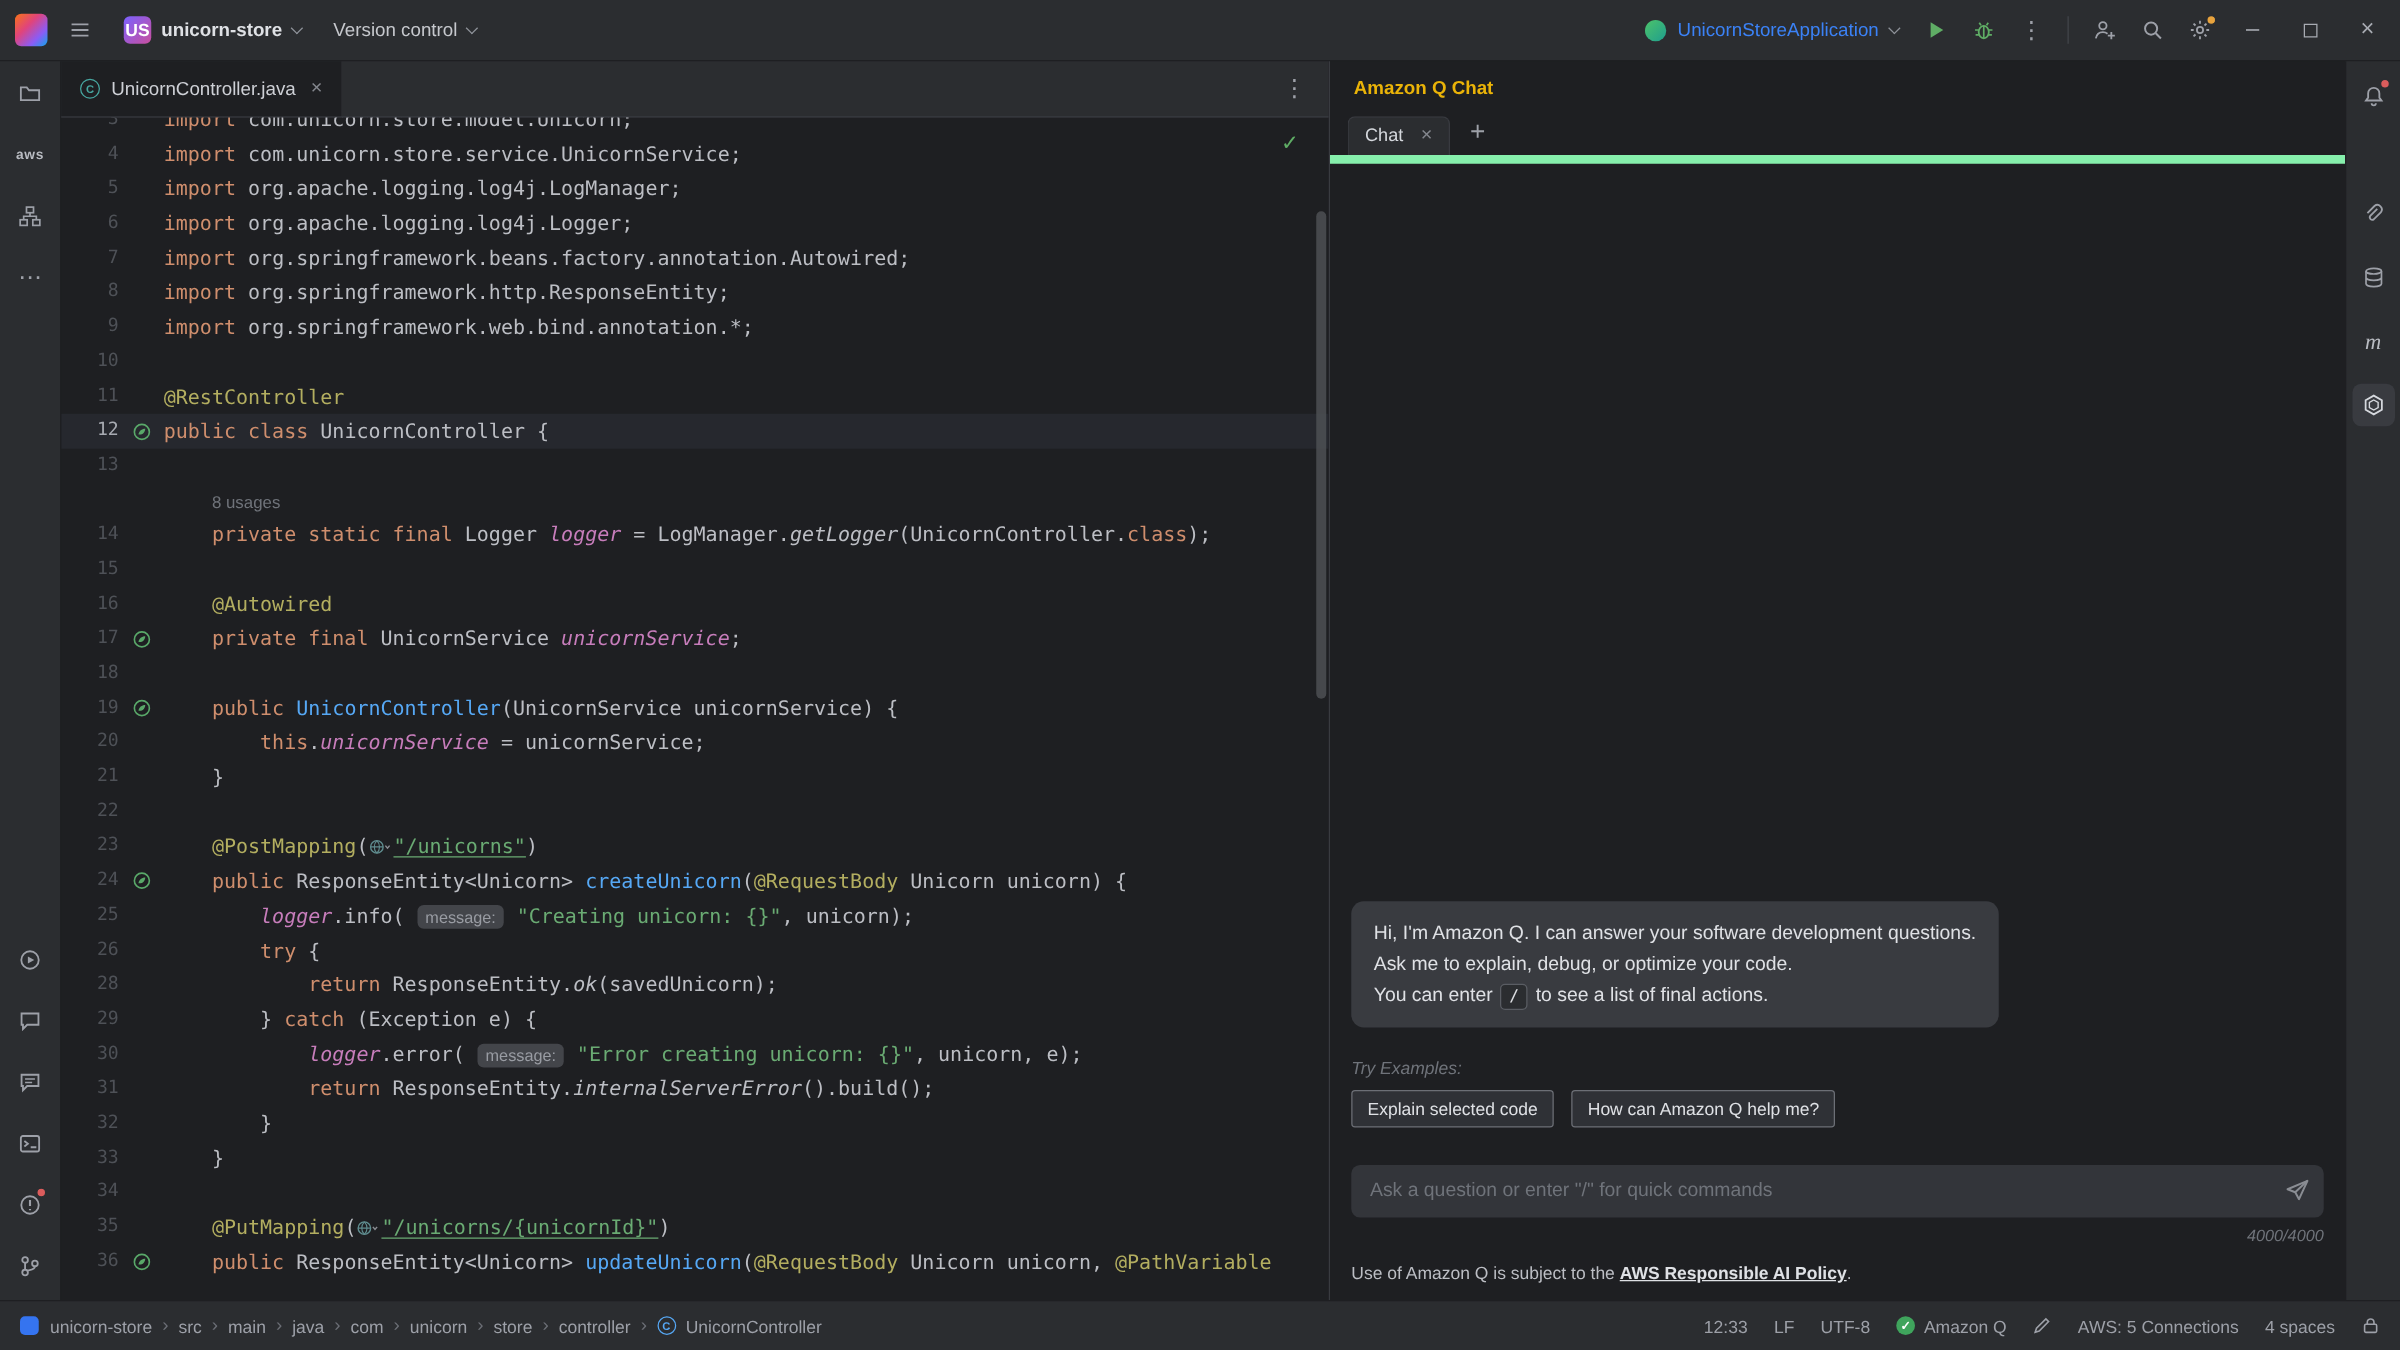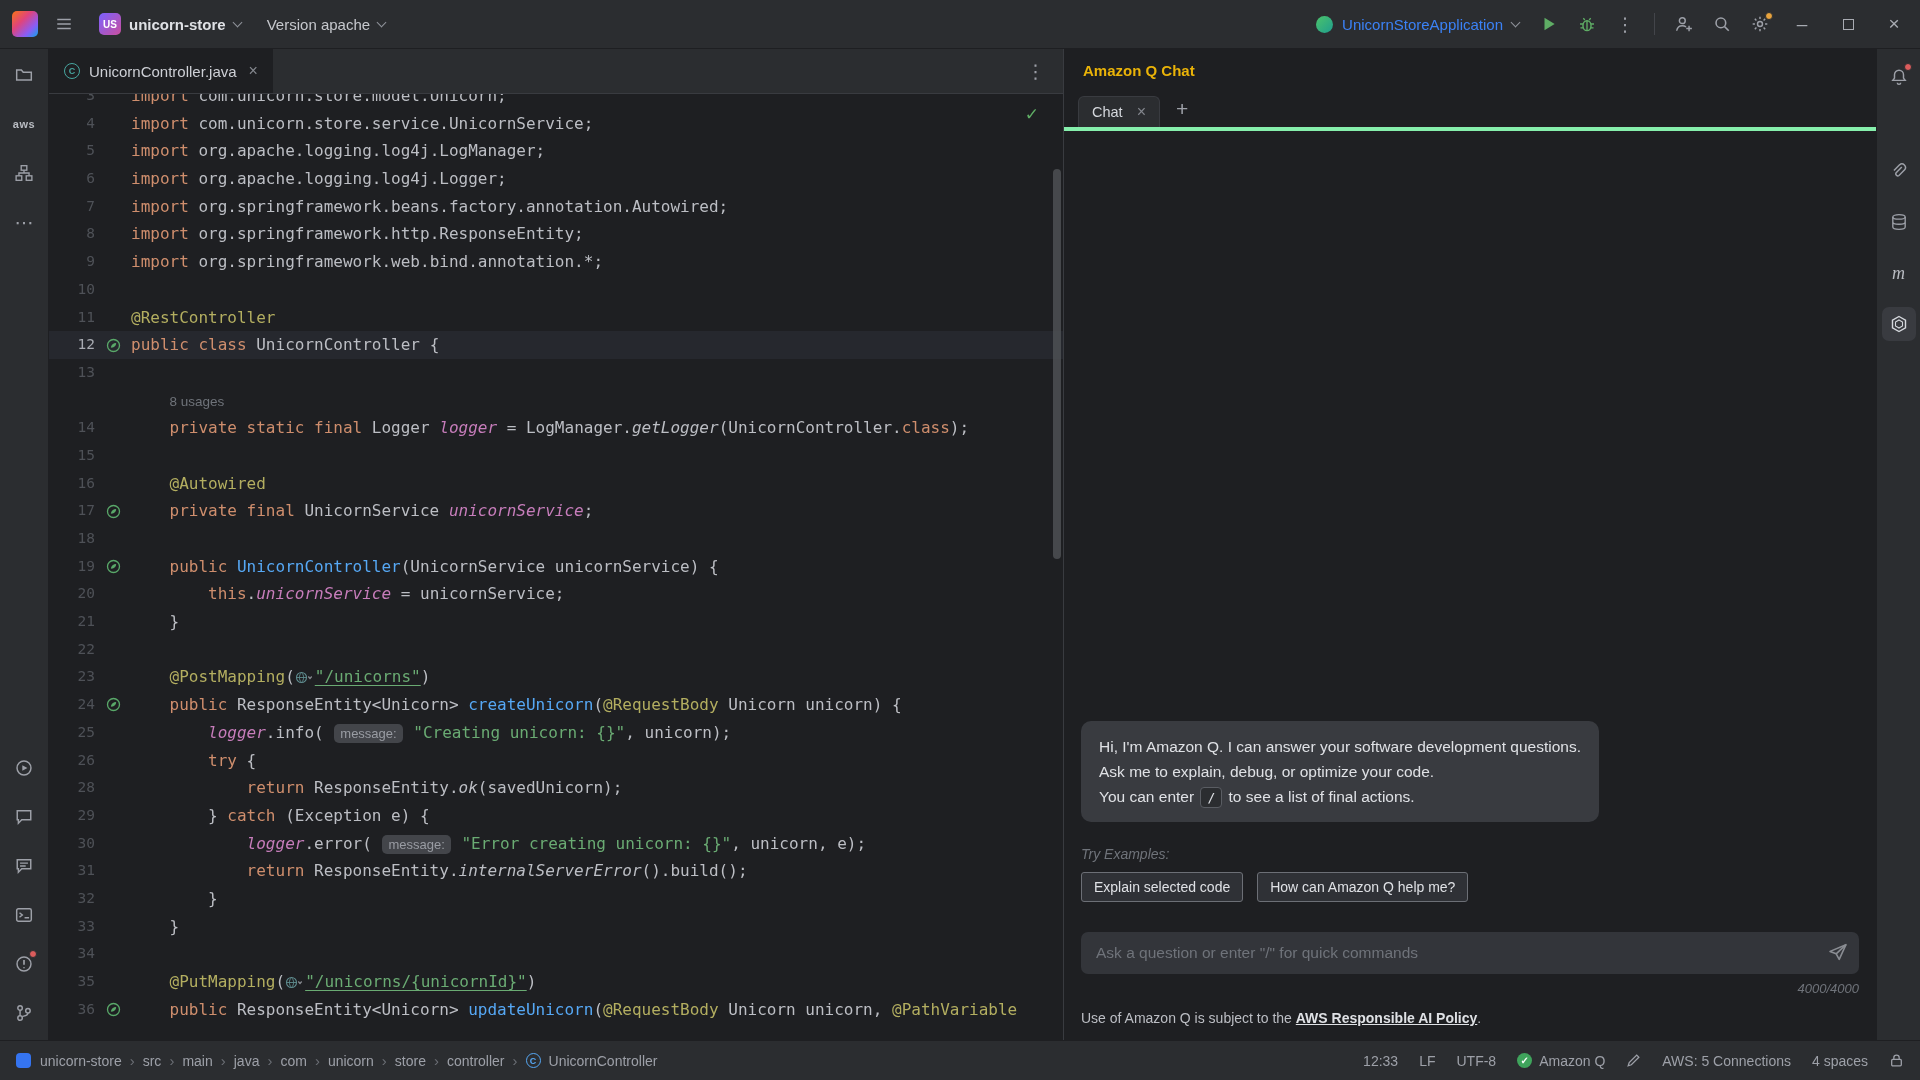--- a/index.html
+++ b/index.html
@@ -11,21 +11,21 @@
   .topbar { height:49px; flex:none; background:#2b2d30; border-bottom:1px solid #1e1f22;
             display:flex; align-items:center; padding:0 4px 0 12px; }
   .tb-left { display:flex; align-items:center; gap:8px; }
   .logo { width:26px; height:26px; border-radius:5px;
           background:linear-gradient(135deg,#f97316 0%,#e0447c 38%,#8b5cf6 72%,#0ea5e9 100%); }
   .iconbtn { width:36px; height:32px; display:flex; align-items:center; justify-content:center;
              color:#9da0a8; background:none; border:none; border-radius:6px; position:relative; padding:0; }
   .glyph { font-size:19px; line-height:1; }
   .widget { display:flex; align-items:center; gap:8px; padding:0 9px; height:32px; border-radius:6px; color:#dfe1e5; }
   .proj-badge { width:22px; height:22px; border-radius:5px; background:linear-gradient(135deg,#7b61ff,#c94f9e);
-                color:#fff; font-size:10px; font-weight:700; display:flex; align-items:center; justify-content:center; }
+                color:#fff; font-size:14px; font-weight:700; display:flex; align-items:center; justify-content:center; }
   .widget .name { font-size:15px; font-weight:600; }
   .vcs .name { font-weight:400; color:#c6c8cd; }
   .chev { width:7px; height:7px; border-right:1.6px solid #8f939a; border-bottom:1.6px solid #8f939a;
           transform:rotate(45deg); margin-top:-4px; display:inline-block; }
   .tb-right { margin-left:auto; display:flex; align-items:center; gap:2px; }
   .runcfg { display:flex; align-items:center; gap:9px; padding:0 10px; height:32px; color:#3b82f6; font-size:15px; }
   .spring-icon { width:17px; height:17px; border-radius:50%; background:linear-gradient(135deg,#4cc36a,#1f9e8e); }
   .sep { width:1px; height:22px; background:#43454a; margin:0 9px; }
   .win-btn { width:44px; height:42px; display:flex; align-items:center; justify-content:center;
              color:#a8abb2; font-size:19px; background:none; border:none; }
@@ -81,21 +81,21 @@
   .tok-gl svg { vertical-align:-3px; margin-right:2px; }
   .inspect { position:absolute; top:10px; right:24px; color:#5fad65; font-size:17px; }
   .scroll-thumb { position:absolute; right:2px; top:75px; width:8px; height:390px; background:#4e5054;
                   border-radius:4px; opacity:.85; }
 
   
   .qpanel { width:813px; flex:none; background:#1e1f22; border-left:1px solid #393b40;
             display:flex; flex-direction:column; min-height:0; }
   .qheader { height:42px; flex:none; display:flex; align-items:center; padding:0 19px; color:#eab308;
              font-size:15px; font-weight:600; }
-  .qtabs { height:40px; flex:none; display:flex; align-items:flex-end; padding:0 14px; border-bottom:4px solid #86efac; gap:6px; }
+  .qtabs { height:40px; flex:none; display:flex; align-items:flex-end; padding:0 14px; border-bottom:7px solid #86efac; gap:6px; }
   .qtab { display:flex; align-items:center; gap:11px; background:#2b2d30; border:1px solid #393b40; border-bottom:none;
           border-radius:6px 6px 0 0; padding:7px 13px; color:#d5d8dd; font-size:14.5px; }
   .qtab-add { background:none; border:none; color:#9da0a8; font-size:21px; padding:4px 10px 8px; line-height:1; }
   .qbody { flex:1; display:flex; flex-direction:column; padding:0 17px 14px; min-height:0; }
   .welcome-card { margin-top:auto; background:#393b40; border-radius:10px; padding:13px 18px; width:fit-content;
                   font-size:15.5px; line-height:25px; color:#dfe1e5; }
   .kbd { display:inline-block; background:#2b2d30; border:1px solid #5a5d63; border-radius:4px; padding:0 6px;
          font-family:"DejaVu Sans Mono",monospace; font-size:13px; line-height:19px; margin:0 2px; }
   .examples-label { margin-top:24px; font-size:14px; font-style:italic; color:#6f737a; }
   .example-btns { margin-top:10px; display:flex; gap:14px; }
@@ -135,21 +135,21 @@
         <svg class="i" viewBox="0 0 16 16">
             <path d="M2 4h12M2 8h12M2 12h12" stroke="currentColor" stroke-width="1.4" fill="none"></path>
           </svg>
       </button>
       <div class="widget">
         <span class="proj-badge">US</span>
         <span class="name">unicorn-store</span>
         <span class="chev"></span>
       </div>
       <div class="widget vcs">
-        <span class="name">Version apache</span>
+        <span class="name">Version control</span>
         <span class="chev"></span>
       </div>
     </div>
     <div class="tb-right">
       <div class="runcfg">
         <span class="spring-icon"></span>
         <span>UnicornStoreApplication</span>
         <span class="chev"></span>
       </div>
       <button class="iconbtn">

